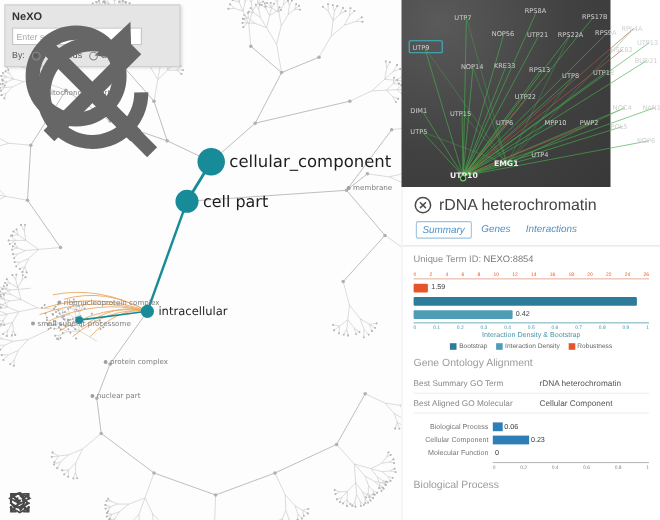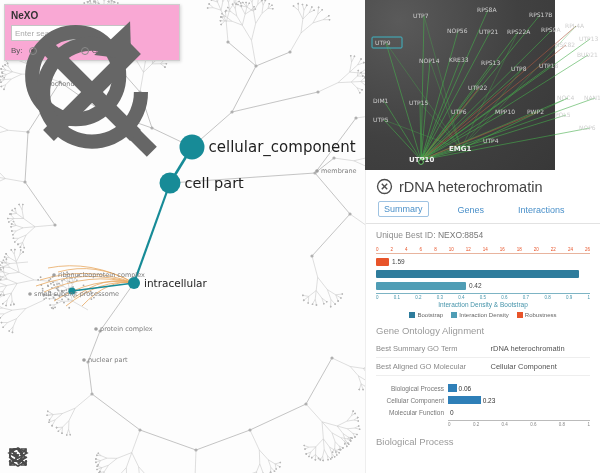--- a/index.html
+++ b/index.html
@@ -4,21 +4,21 @@
 <style>
   * { box-sizing: border-box; margin: 0; padding: 0; }
   body { font-family: "Liberation Sans", sans-serif; background:#fff; }
   .app { position:relative; width:600px; height:473px; overflow:hidden; background:#fff; }
 
   
   .canvas { position:absolute; left:0; top:0; width:365px; height:473px; background:#fdfdfd; }
   .canvas svg { position:absolute; left:0; top:0; }
 
   
-  .search-panel { position:absolute; left:4px; top:4px; width:176px; background:#f9a8d4;
+  .search-panel { position:absolute; left:4px; top:4px; width:160px; background:#e5e5e5;
     border:1px solid #cfcfcf; box-shadow:1px 1px 3px rgba(0,0,0,.15); padding:5px 6px 5px 6px; z-index:5; }
   .sp-title { font-size:10px; font-weight:bold; color:#333; margin-bottom:4px; }
   .sp-row { display:flex; align-items:center; gap:3px; }
   .sp-input { flex:1; height:16px; border:1px solid #c4c4c4; font-size:8px; padding:0 3px; color:#444;
     font-family:"Liberation Sans", sans-serif; }
   .sp-input::placeholder { color:#aaa; }
   .sp-icon { width:14px; height:14px; cursor:pointer; display:inline-block; }
   .sp-by { display:flex; align-items:center; gap:6px; margin-top:5px; font-size:8px; color:#555; }
   .radio { width:8px; height:8px; border:1px solid #8a8a8a; border-radius:50%; display:inline-block; position:relative; }
   .radio.sel::after { content:""; position:absolute; left:1.5px; top:1.5px; width:3px; height:3px; background:#555; border-radius:50%; }
@@ -32,21 +32,21 @@
   
   .right { position:absolute; left:365px; top:0; width:235px; height:473px; }
   .network { position:absolute; left:0; top:0; width:190px; height:170px;
     background: radial-gradient(circle at 18% 12%, #5a5a5a 0%, #414141 55%, #383838 100%); }
 
   .details { position:absolute; left:0; top:170px; width:235px; height:303px; background:#fff;
     padding:8px 10px 0 10px; overflow:hidden; border-left:1px solid #eee; }
   .d-header { display:flex; align-items:center; gap:6px; margin-bottom:6px; }
   .d-title { font-size:14.5px; color:#444; font-weight:400; }
   .close-icon { width:17px; height:17px; cursor:pointer; flex:0 0 auto; }
-  .tabs { display:flex; align-items:flex-end; gap:24px; margin:2px 0 6px 2px; }
+  .tabs { display:flex; align-items:flex-start; gap:4px; margin:2px 0 6px 2px;font-style:italic; }
   .tab { font-size:9px; color:#4a90c9; cursor:pointer; padding:2px 5px; }
   .tab.active { border:1px solid #9fc3e2; border-radius:2px; }
   .divider { border-top:1px solid #e2e2e2; margin:0 -10px 6px -10px; }
   .term-id { font-size:8.5px; color:#8c8c8c; margin-bottom:7px; }
   .term-id b { color:#777; font-weight:normal;margin-top:14px; }
   .sec { color:#9b9b9b; font-size:9.5px; margin:7px 0 4px 0; }
 
   
   .tick-row { display:flex; justify-content:space-between; font-size:4.5px; line-height:5px; }
   .tick-row.top { color:#e8542a; border-bottom:1px solid #e8b49e; padding-bottom:1px; margin-bottom:3px;}
@@ -2245,21 +2245,21 @@
       </div>
 
       <div class="tabs" id="tabs">
           <span class="tab active">Summary</span>
           <span class="tab">Genes</span>
           <span class="tab">Interactions</span>
         </div>
       <div class="divider"></div>
 
       <div class="term-id">
-        <span>Unique Best ID:</span>
+        <span>Unique Term ID:</span>
         <b>NEXO:8854</b>
       </div>
 
       <div id="rob-chart">
           <div class="tick-row top">
             <span>0</span>
             <span>2</span>
             <span>4</span>
             <span>6</span>
             <span>8</span>

